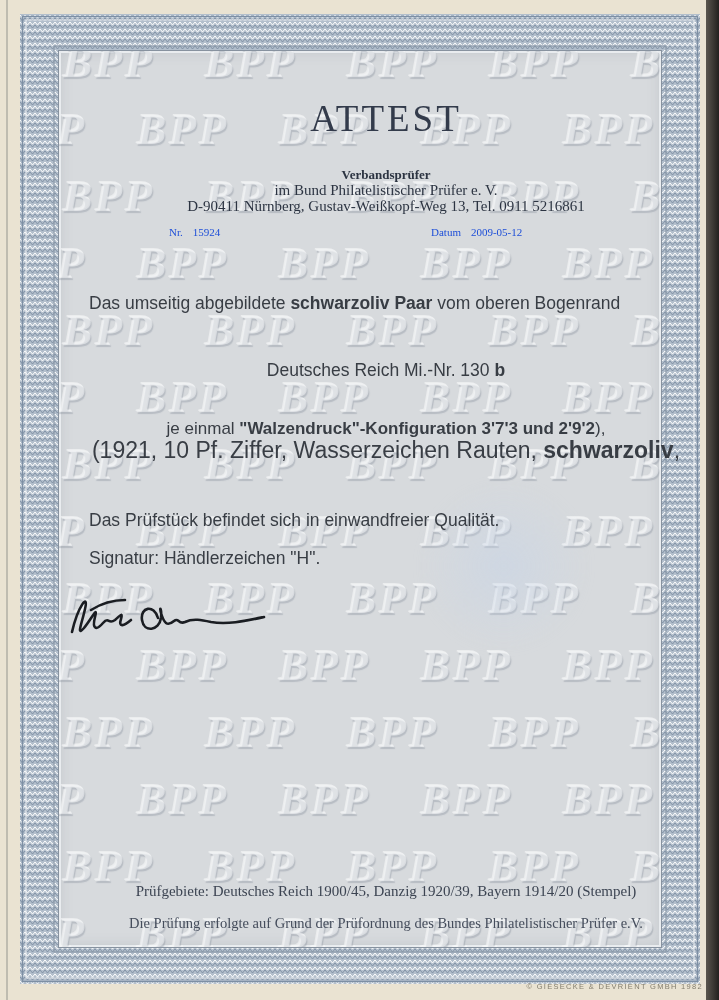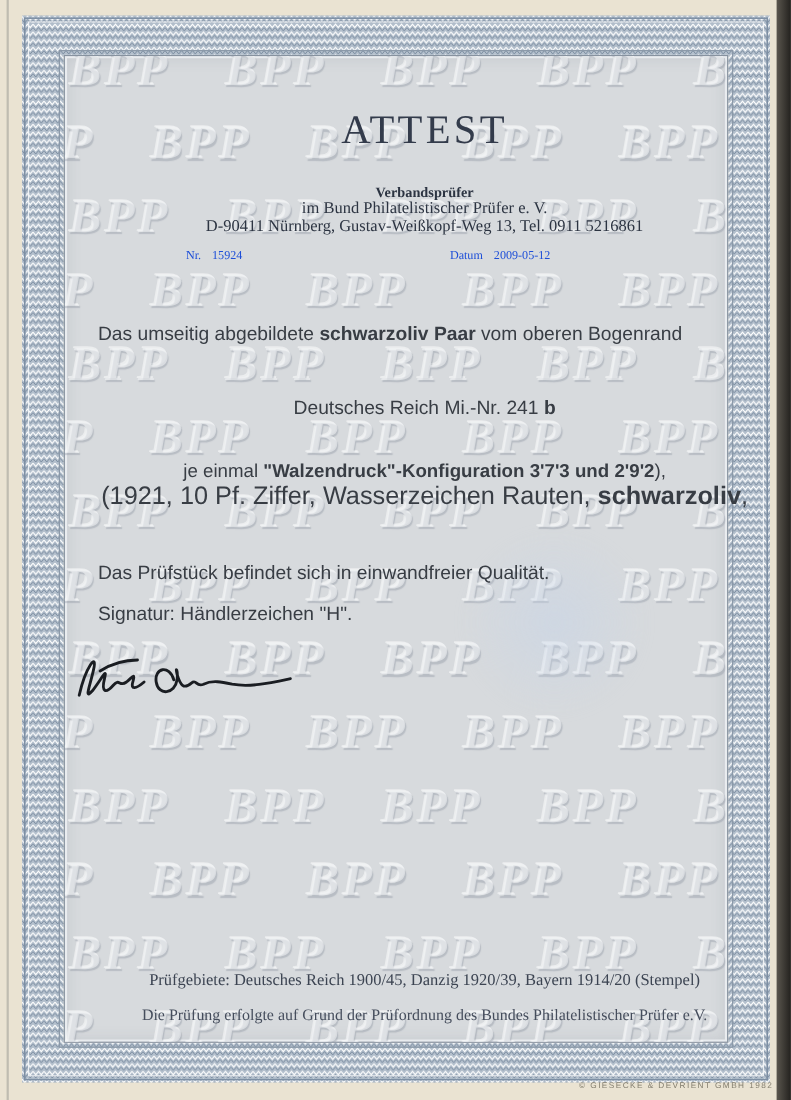--- a/index.html
+++ b/index.html
@@ -150,26 +150,26 @@
   <div class="sheen"></div>
 
   <div class="abs ctr serif title" style="top:46px;">ATTEST</div>
   <div class="abs ctr serif sub1" style="top:116px;">Verbandsprüfer</div>
   <div class="abs ctr serif sub2" style="top:131px;">im Bund Philatelistischer Prüfer e. V.</div>
   <div class="abs ctr serif sub2" style="top:147px;">D-90411 Nürnberg, Gustav-Weißkopf-Weg 13, Tel. 0911 5216861</div>
 
   <div class="abs serif metaline" style="left:110px;top:175px;">
     <span class="lbl">Nr.</span><span>15924</span>
   </div>
-  <div class="abs serif metaline" style="left:350px;top:175px;font-family:Liberation Serif, serif;">
+  <div class="abs serif metaline" style="left:372px;top:175px;font-family:Liberation Serif, serif;">
     <span class="lbl">Datum</span><span>2009-05-12</span>
   </div>
 
   <div class="abs bodyline" style="left:30px;top:242px;"><span>Das umseitig abgebildete </span><span class="b">schwarzoliv Paar</span><span> vom oberen Bogenrand</span></div>
-  <div class="abs ctr bodyline" style="top:309px;"><span>Deutsches Reich Mi.-Nr. 241 </span><span class="b">b</span></div>
+  <div class="abs ctr bodyline" style="top:309px;"><span>Deutsches Reich Mi.-Nr. 130 </span><span class="b">b</span></div>
   <div class="abs ctr bodyline" style="top:346px;font-size:23px;margin-top:40px;"><span>(1921, 10 Pf. Ziffer, Wasserzeichen Rauten, </span><span class="b">schwarzoliv</span><span>,</span></div>
   <div class="abs ctr bodyline" style="top:368px;font-size:17px;"><span>je einmal </span><span class="b">"Walzendruck"-Konfiguration 3'7'3 und 2'9'2</span><span>),</span></div>
   <div class="abs bodyline" style="left:30px;top:459px;"><span>Das Prüfstück befindet sich in einwandfreier Qualität.</span></div>
   <div class="abs bodyline" style="left:30px;top:497px;"><span>Signatur: Händlerzeichen "H".</span></div>
 
   <div class="sigbox">
     <svg width="215" height="62" viewBox="0 0 215 62">
       <g fill="none" stroke="#1a1d22" stroke-width="2.6" stroke-linecap="round" stroke-linejoin="round">
         <path d="M8 48 C14 22 25 8 21 25 C18 39 12 53 20 44 C28 34 34 21 31 33 C28 45 32 47 39 39 C45 32 44 41 51 36 C56 32 59 27 57 35 C54 44 60 42 67 36"></path>
         <path d="M27 26 C38 19 50 16 61 16"></path>

